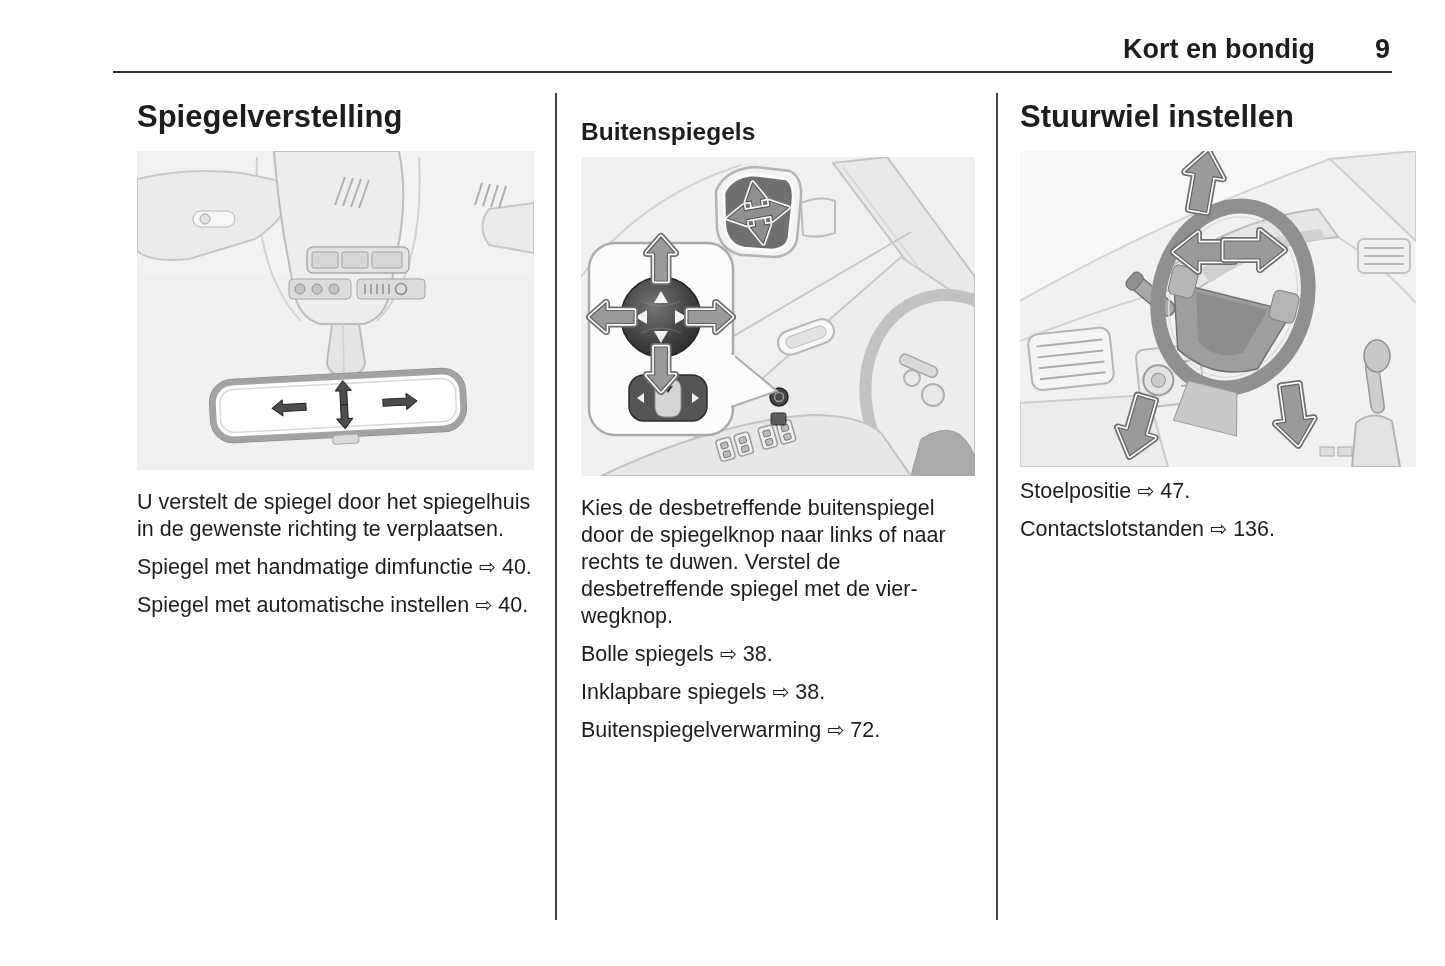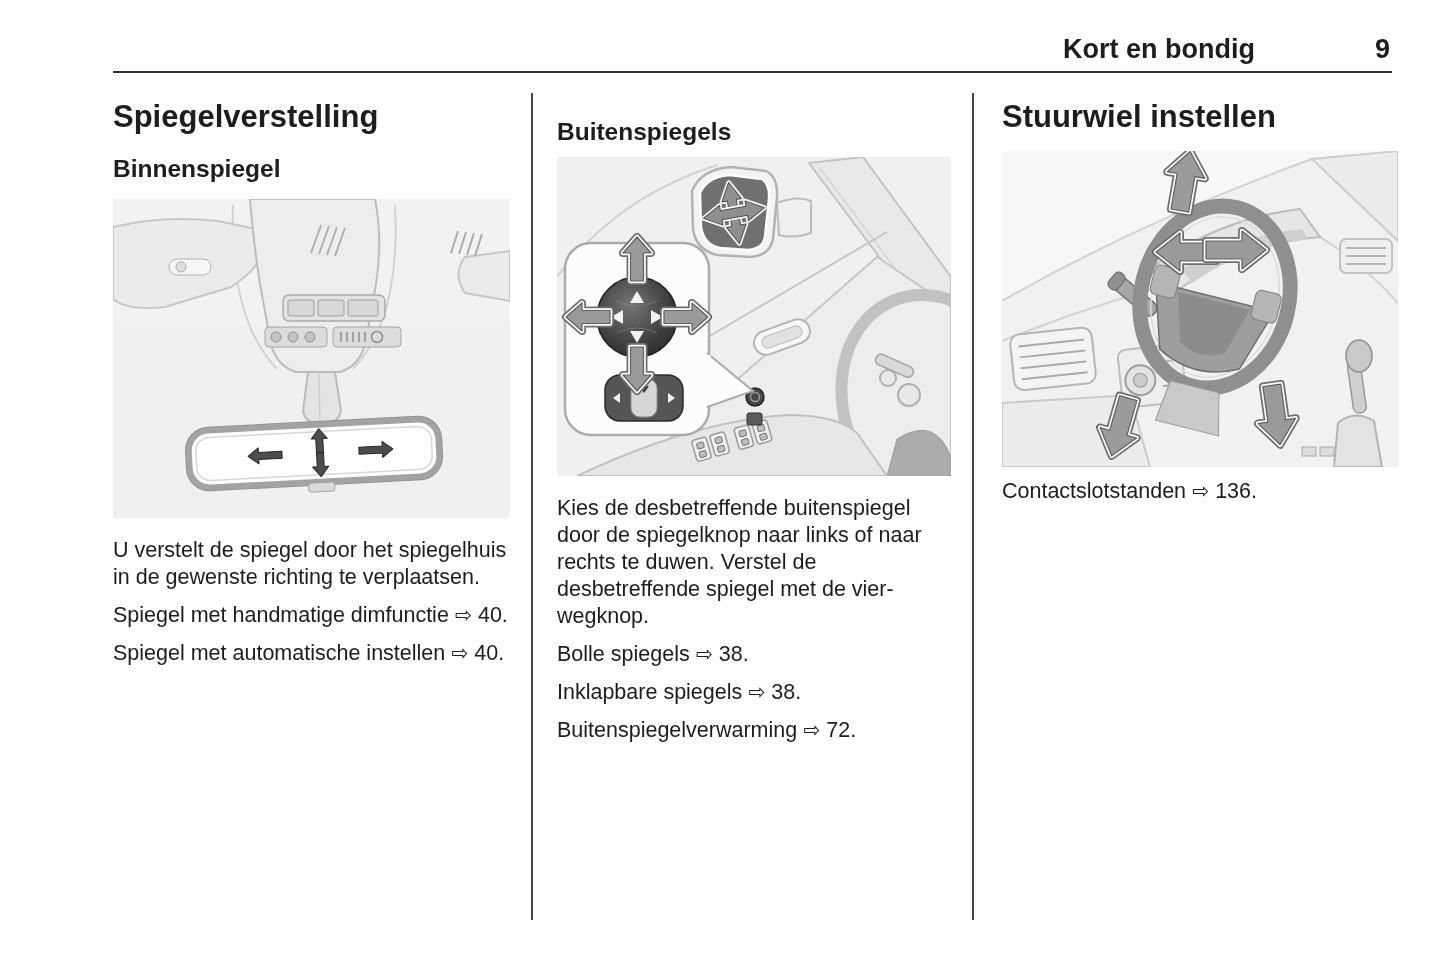--- a/index.html
+++ b/index.html
@@ -4,30 +4,30 @@
 <style>
   html,body{margin:0;padding:0;}
   body{
     width:1445px;height:966px;background:#ffffff;
     font-family:"Liberation Sans", sans-serif;color:#1d1d1d;
     -webkit-font-smoothing:antialiased;overflow:hidden;
   }
   .page{padding:0 53px 0 113px;}
   
   .header{
-    display:flex;justify-content:flex-end;align-items:center;gap:120px;
+    display:flex;justify-content:flex-end;align-items:center;gap:60px;
     border-bottom:2.5px solid #2f2f2f;padding:34px 2px 6px 0;
   }
   .header-title{font-size:27px;font-weight:700;}
   .page-number{font-size:27px;font-weight:700;}
   
   .columns{display:flex;margin-top:20px;}
-  .col1{width:397px;}
+  .col1{width:397px;margin-left:24px;}
   .col2{width:394px;}
-  .col3{width:396px;margin-left:6px;}
+  .col3{width:396px;}
   .divider{width:2px;height:827px;background:#454545;flex:0 0 auto;}
   .d1{margin-left:21px;margin-right:24px;}
   .d2{margin-left:21px;margin-right:22px;}
   h2{font-size:31px;font-weight:700;line-height:1.15;margin:6px 0 0;}
   h3{font-size:24.5px;font-weight:700;line-height:1.2;margin:19px 0 0;}
   h3.first{margin-top:24px;}
   figure{margin:0;padding:0;}
   figure.fg1{margin-top:16px;}
   figure.fg2{margin-top:11px;}
   figure.fg3{margin-top:16px;}
@@ -54,21 +54,20 @@
 
   <header class="header">
     <div class="header-title">Kort en bondig</div>
     <div class="page-number">9</div>
   </header>
 
   <div class="columns">
 
     <section class="col1">
       <h2>Spiegelverstelling</h2>
-      <h3>Binnenspiegel</h3>
 
       <figure class="fg1">
         <svg width="397" height="319" viewBox="0 0 397 319">
           <rect width="397" height="319" fill="#f0f0f0"></rect>
           <rect width="397" height="125" fill="#f2f2f2"></rect>
 
           <path class="ln2" d="M120,6 Q116,120 164,170"></path>
           <path class="ln2" d="M282,6 Q288,120 240,170"></path>
 
           <path d="M0,28 Q50,16 105,22 L152,32 Q158,62 118,88 L52,108 Q14,112 0,100 Z" fill="#ebebeb" stroke="#c7c7c7" stroke-width="2"></path>
@@ -376,19 +375,23 @@
           <g transform="translate(274,264) rotate(172)">
             <path class="a1" d="M-9,30 L-9,-6 L-19,-6 L0,-30 L19,-6 L9,-6 L9,30 Z"></path>
               <path class="a2" d="M-9,30 L-9,-6 L-19,-6 L0,-30 L19,-6 L9,-6 L9,30 Z"></path>
               <path class="a3" d="M-9,30 L-9,-6 L-19,-6 L0,-30 L19,-6 L9,-6 L9,30 Z"></path>
           </g>
         </svg>
       </figure>
 
 
       <p class="body-text ref">
+        <span>Stoelpositie</span>
+        <span class="nowrap"><span class="ref-arrow">⇨</span> <span>47.</span></span>
+      </p>
+      <p class="body-text ref">
         <span>Contactslotstanden</span>
         <span class="nowrap"><span class="ref-arrow">⇨</span> <span>136.</span></span>
       </p>
     </section>
 
   </div>
 </div>
 
 </body></html>

